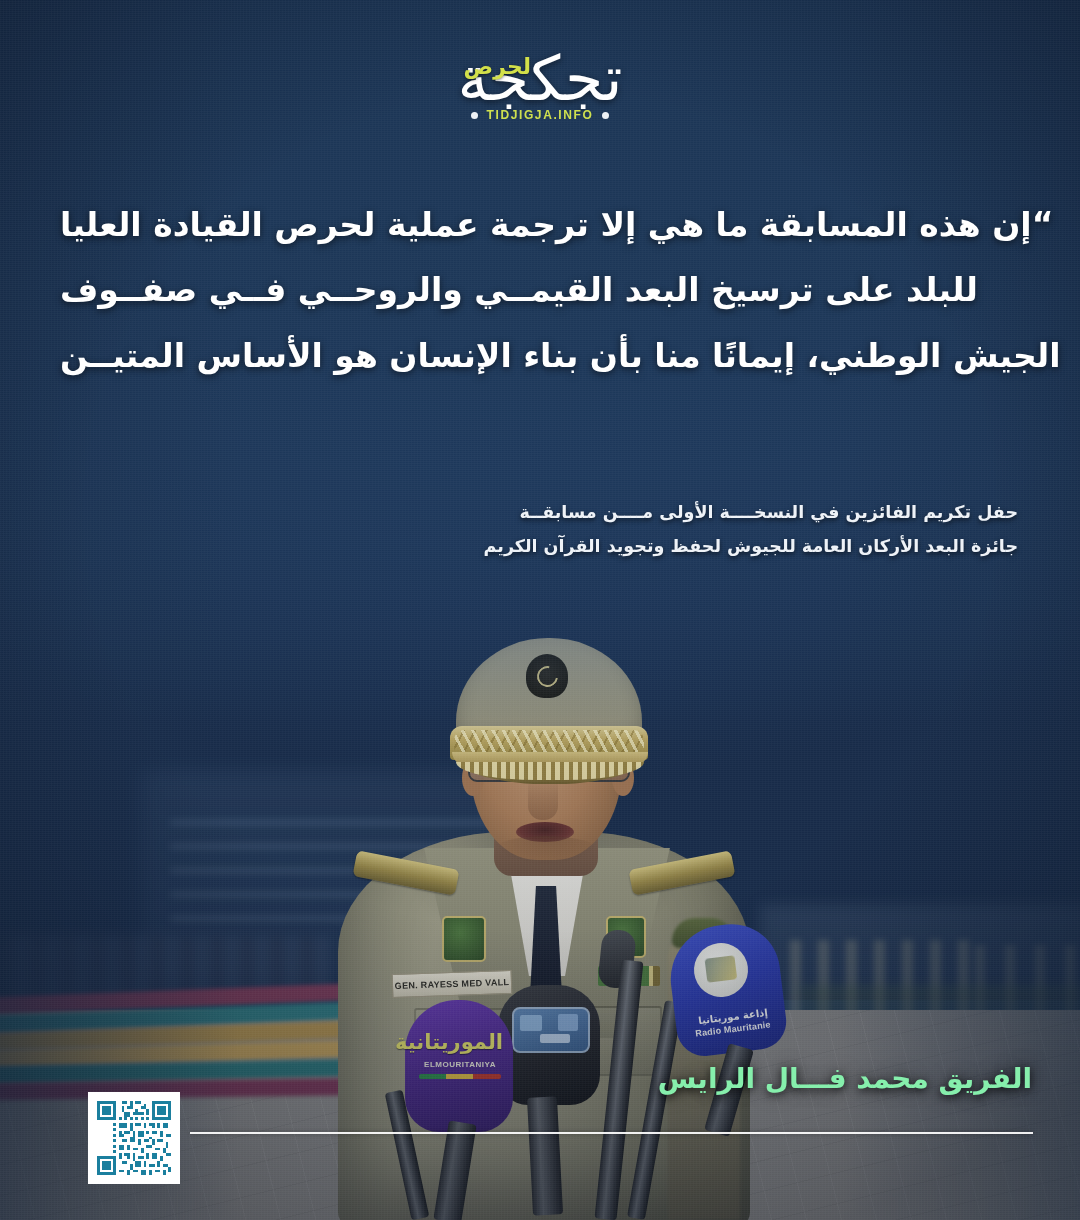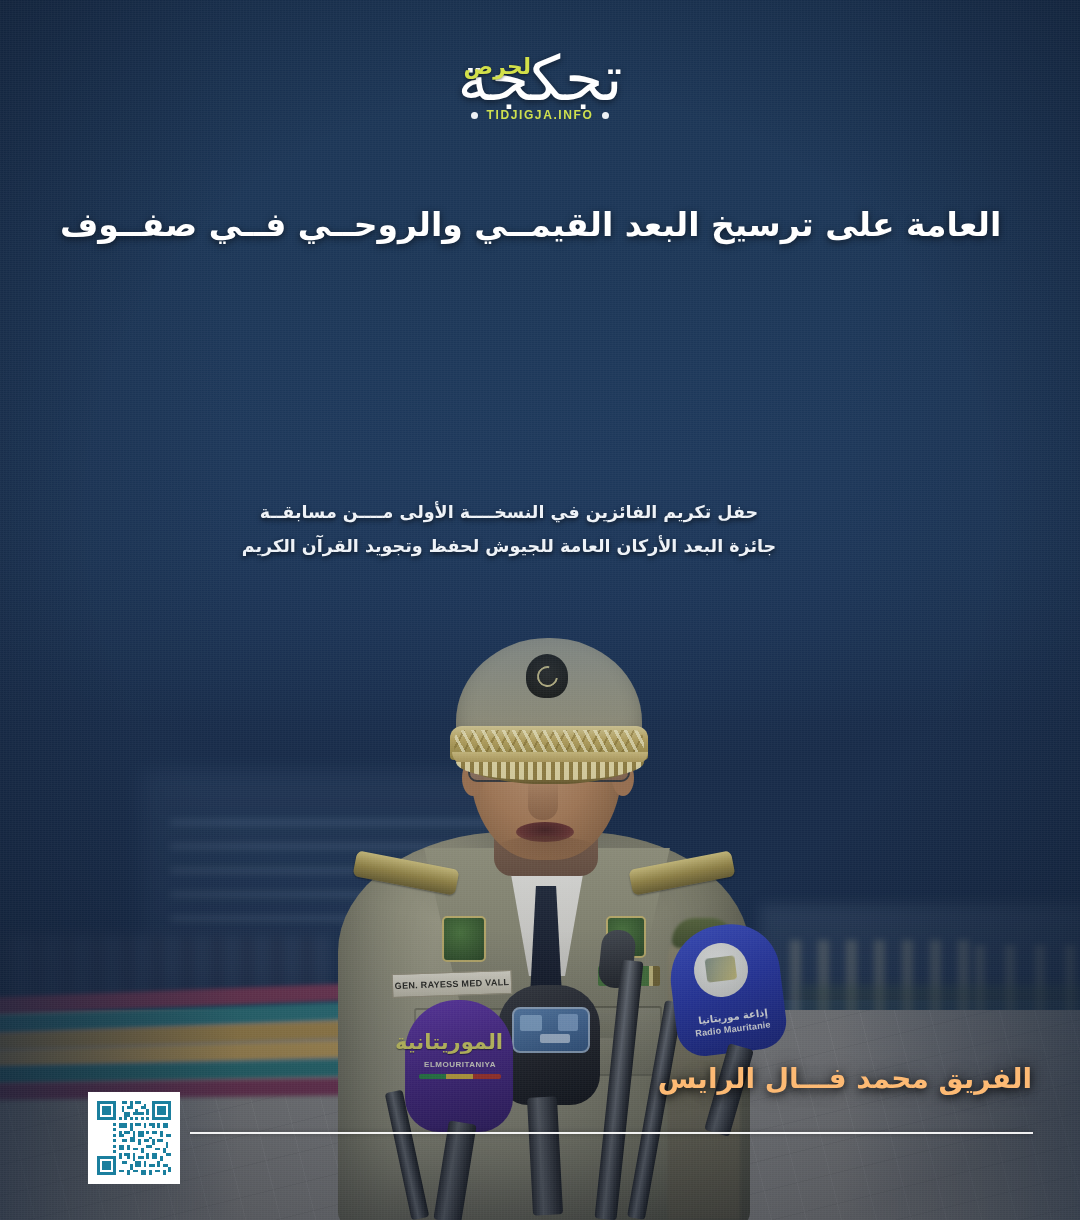--- a/index.html
+++ b/index.html
@@ -527,30 +527,30 @@
     text-align: left;
     color: #eef2f7;
   }
   .sub-line {
     font-size: 17.5px;
     font-weight: 700;
     line-height: 1.92;
     text-shadow: 0 2px 5px rgba(0,0,0,.6);
     direction: rtl;
   }
-  .sub-1 { display: flex; justify-content: center; gap: 0; }
+  .sub-1 { display: flex; justify-content: flex-start; gap: 0; }
 
   .caption {
     position: absolute;
     right: 48px;
     top: 1060px;
     z-index: 30;
     direction: rtl;
     text-align: right;
-    color: #fdba74;
+    color: #86efac;
   }
   .cap-line {
     font-size: 28px;
     font-weight: 700;
     line-height: 1.38;
     text-shadow: 0 2px 8px rgba(0,0,0,.75), 0 0 18px rgba(0,0,0,.5);
     white-space: nowrap;
   }
 
   .rule {
@@ -692,21 +692,27 @@
       <div class="logo-url">
         <span class="logo-dot"></span>
         <span>TIDJIGJA.INFO</span>
         <span class="logo-dot"></span>
       </div>
     </div>
   </div>
 
   <div class="quote-block">
     <div class="quote-line ql-right">
-      <span>العامة على ترسيخ البعد القيمــي والروحــي فــي صفــوف</span>
+      <span>“إن هذه المسابقة ما هي إلا ترجمة عملية لحرص القيادة العليا</span>
+    </div>
+    <div class="quote-line ql-right">
+      <span>للبلد على ترسيخ البعد القيمــي والروحــي فــي صفــوف</span>
+    </div>
+    <div class="quote-line ql-right">
+      <span>الجيش الوطني، إيمانًا منا بأن بناء الإنسان هو الأساس المتيــن</span>
     </div>
   </div>
 
   <div class="subtitle">
     <div class="sub-line sub-1">
       <span>حفل تكريم الفائزين في النسخــــة الأولى مــــن مسابقــة</span>
     </div>
     <div class="sub-line sub-1">
       <span>جائزة البعد الأركان العامة للجيوش لحفظ وتجويد القرآن الكريم</span>
     </div>

